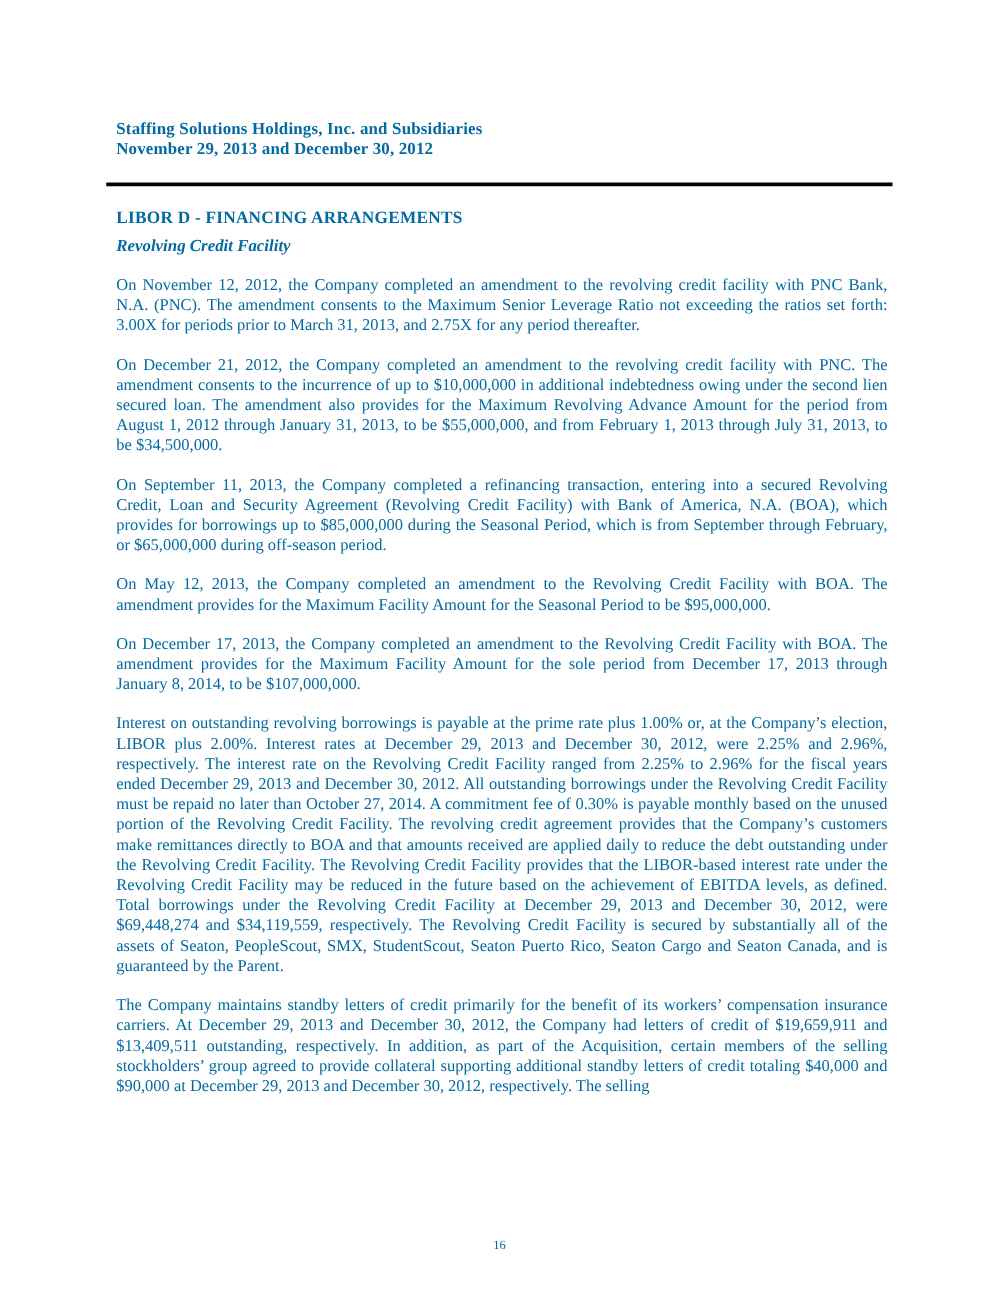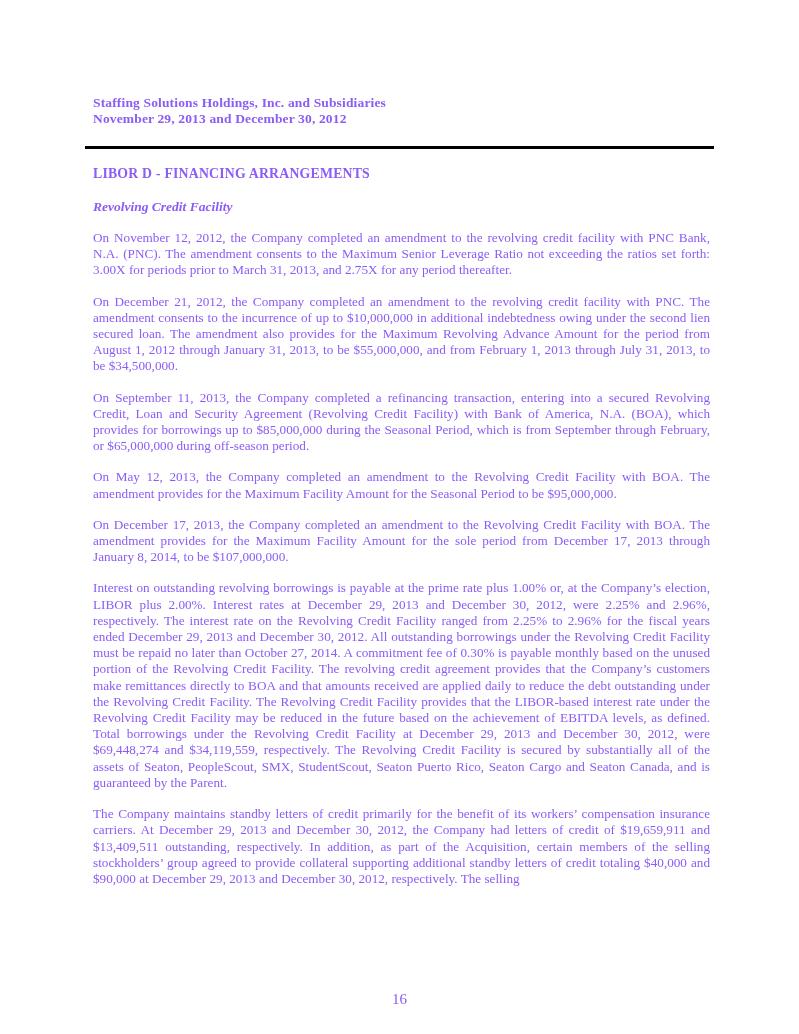--- a/index.html
+++ b/index.html
@@ -6,21 +6,21 @@
     margin: 0;
     padding: 0;
     background: #ffffff;
   }
   .page {
     position: relative;
     width: 799px;
     height: 1034px;
     box-sizing: border-box;
     background: #ffffff;
-    color: #8b5cf6;
+    color: #0369a1;
     font-family: "Liberation Serif", "DejaVu Serif", serif;
     padding: 95px 89px 0 93px;
     overflow: hidden;
   }
   .doc-header {
     font-weight: bold;
     font-size: 13.5px;
     line-height: 15.5px;
     letter-spacing: 0.15px;
   }
@@ -29,39 +29,39 @@
     border-top: 3px solid #000000;
     margin: 20px -4px 0 -8px;
   }
   .note-heading {
     margin-top: 17px;
     font-weight: bold;
     font-size: 13.8px;
     letter-spacing: 0.2px;
   }
   .subheading {
-    margin-top: 17px;
+    margin-top: 7px;
     font-weight: bold;
     font-style: italic;
     font-size: 13.5px;
   }
   p.body {
     margin: 15px 0 0 0;
     font-size: 13.2px;
     line-height: 16.2px;
     text-align: justify;
     text-justify: inter-word;
   }
   .page-number {
     position: absolute;
     left: 0;
     right: 0;
     top: 991px;
     text-align: center;
-    font-size: 15px;
+    font-size: 10px;
   }
 </style>
 </head>
 <body>
 
 <div class="page">
 
   <header class="doc-header">
     <div>Staffing Solutions Holdings, Inc. and Subsidiaries</div>
     <div>November 29, 2013 and December 30, 2012</div>

